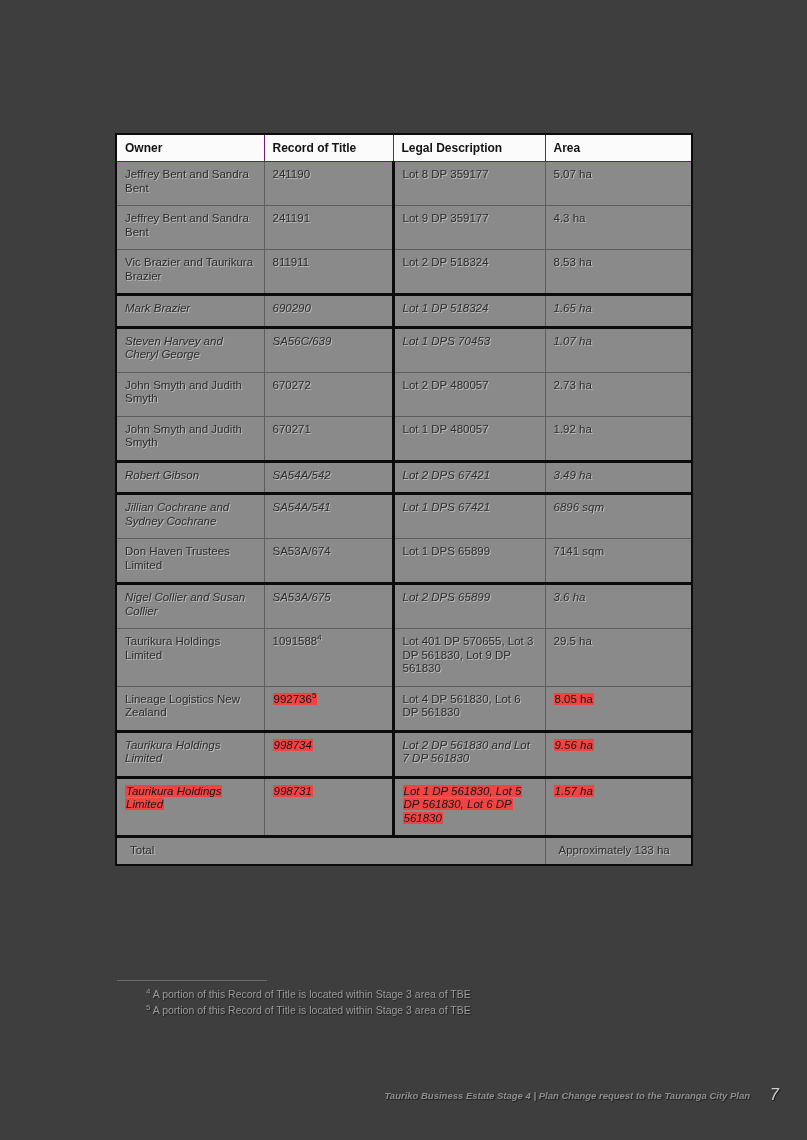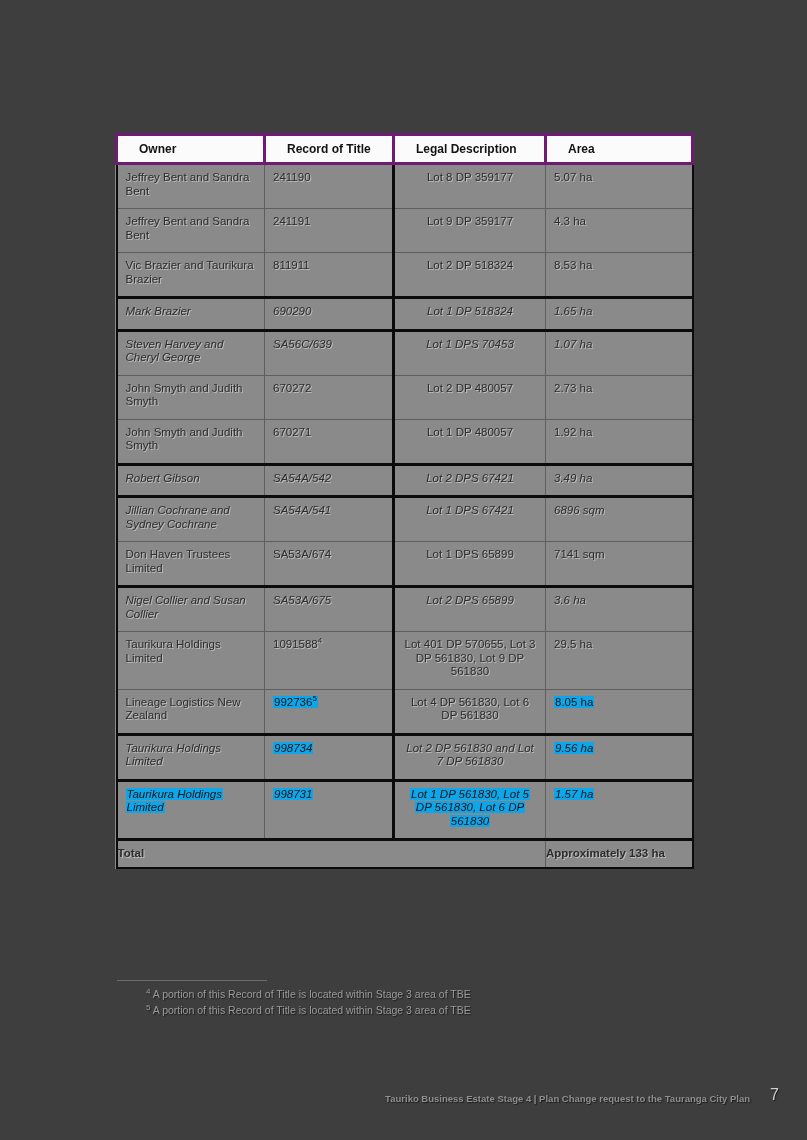--- a/index.html
+++ b/index.html
@@ -17,43 +17,43 @@
     table-layout:fixed;
     border:2px solid #0b0b0b;
     background:#8a8a8a;
   }
   .ownership-table th {
     background:#fbfbfb;
     color:#131313;
     font-size:12px;
     font-weight:bold;
     text-align:left;
-    padding:6px 21px;
-    border:3px solid #701a75;
+    padding:6px 8px;
+    border:1px solid #701a75;
   }
   .ownership-table td {
     border:1px solid #5e5e5e;
     font-size:11.5px;
     line-height:13.5px;
     color:#2c2c2c;
     vertical-align:top;
     padding:6px 8px 10px 8px;
     text-shadow:1px 1px 0 rgba(255,255,255,0.45);
     word-wrap:break-word;
   }
-  .ownership-table td.legal-cell { border-left:3px solid #0b0b0b;text-align:center; }
+  .ownership-table td.legal-cell { border-left:3px solid #0b0b0b; }
   .ownership-table tr.thick > td { border-top:3px solid #0b0b0b;font-style:italic; }
   .ownership-table tfoot td {
-    font-weight:bold;
-    padding:6px 0;
+    font-weight:normal;
+    padding:6px 13px;
     border-top:3px solid #0b0b0b;
   }
   sup { font-size:8px; line-height:0; }
   .hl {
-    background:#0ea5e9;
+    background:#ef4444;
     color:#161616;
     text-shadow:none;
     padding:0 1px;
     box-decoration-break:clone;
     -webkit-box-decoration-break:clone;
   }
   .footnotes {
     position:absolute; left:117px; top:986px;
     font-size:10.5px; line-height:16px;
     color:#9b9b9b;
@@ -61,21 +61,21 @@
     width:470px;
     margin-left:29px;
   }
   .footnote-sep {
     position:absolute; left:117px; top:980px;
     width:150px; height:1px;
     background:#6b6b6b;
   }
   .page-footer {
     position:absolute; left:126px; top:1086px; right:28px;
-    display:flex; justify-content:flex-end; align-items:flex-end; gap:20px;
+    display:flex; justify-content:flex-end; align-items:center; gap:20px;font-style:italic;
   }
   .footer-title {
     font-size:9.5px; font-weight:bold;
     color:#8f8f8f;
     text-shadow:1px 1px 1px rgba(0,0,0,0.55);
   }
   .footer-page {
     font-size:16px;
     color:#cfcfcf;
     text-shadow:1px 1px 1px rgba(0,0,0,0.6);

